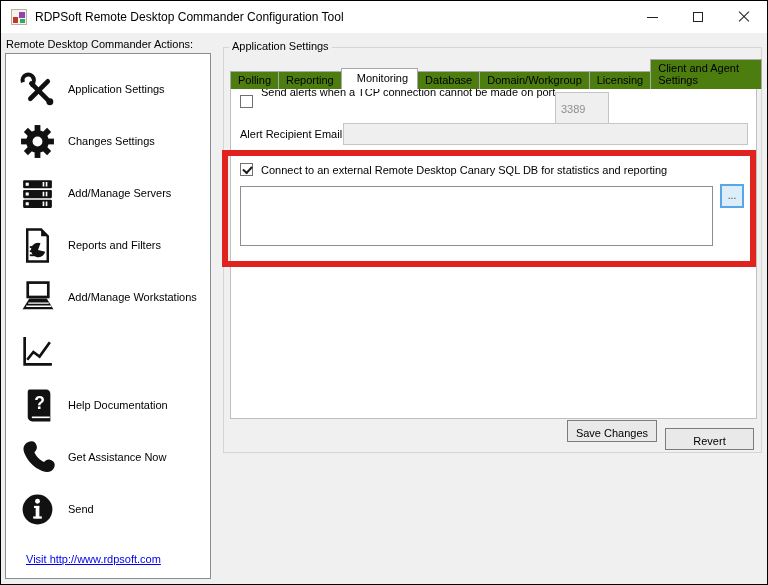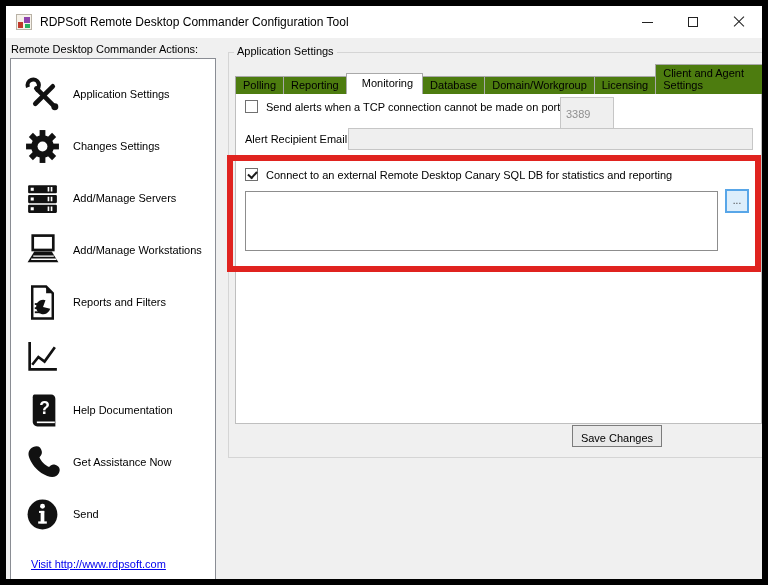--- a/index.html
+++ b/index.html
@@ -1,19 +1,19 @@
 <!DOCTYPE html>
 <html><head>
 <meta charset="utf-8">
 <style>
   * { margin:0; padding:0; box-sizing:border-box; }
   html,body { width:768px; height:585px; }
   body { font-family:"Liberation Sans", sans-serif; font-size:11px; color:#000; background:#f0f0f0; }
 
-  .window { position:relative; width:768px; height:585px; background:#f0f0f0; border:6px solid #000000; overflow:hidden; }
+  .window { position:relative; width:768px; height:585px; background:#f0f0f0; border:1px solid #000000; overflow:hidden; }
 
   
   .titlebar { position:absolute; left:0; top:0; width:100%; height:32px; background:#ffffff; display:flex; align-items:center; }
   .app-icon { width:16px; height:16px; margin:0 8px 0 10px; position:relative; background:#f6f2ea; border:1px solid #b9b2a6; }
   .app-icon .sq1 { position:absolute; left:1px; top:7px; width:5px; height:6px; background:#c0392b; }
   .app-icon .sq2 { position:absolute; left:7px; top:2px; width:6px; height:6px; background:#8e44ad; }
   .app-icon .sq3 { position:absolute; left:8px; top:9px; width:5px; height:4px; background:#27ae60; }
   .title-text { font-size:12px; color:#000; }
   .win-controls { margin-left:auto; display:flex; height:100%; }
   .win-btn { width:46px; height:100%; display:flex; align-items:center; justify-content:center; cursor:default; }
@@ -139,42 +139,42 @@
               <rect x="26" y="25.8" width="1.6" height="4.4"></rect>
             </g>
           </svg>
       </span>
       <span class="item-label">Add/Manage Servers</span>
     </div>
 
     <div class="side-item">
       <span class="icon-cell">
         <svg viewBox="0 0 36 36">
-            <rect x="8.5" y="3.5" width="20" height="14" fill="none" stroke="#111" stroke-width="2.6"></rect>
-            <path d="M3.5 29.5 L10 19 H27 L33.5 29.5 Z" fill="#111"></path>
-            <path d="M9 23.5 H29 M7 26.5 H31.5" stroke="#fff" stroke-width="1.3" fill="none"></path>
-          </svg>
-      </span>
-      <span class="item-label">Add/Manage Workstations</span>
-    </div>
-
-    <div class="side-item">
-      <span class="icon-cell">
-        <svg viewBox="0 0 36 36">
             <path d="M8 2.5 h13.5 l6.5 6.5 v24.5 h-20 z" fill="#fff" stroke="#111" stroke-width="2.4"></path>
             <path d="M21.5 2.5 l6.5 6.5 h-6.5 z" fill="#111"></path>
             <path d="M25.5 24 a7 7 0 1 1 -4.6 -8.3 l-2.4 6.6 z" fill="#111"></path>
             <g stroke="#111" stroke-width="1.8">
               <path d="M10.5 19.5 h6"></path>
               <path d="M10.5 23.5 h5"></path>
               <path d="M10.5 27.5 h5"></path>
             </g>
           </svg>
       </span>
       <span class="item-label">Reports and Filters</span>
+    </div>
+
+    <div class="side-item">
+      <span class="icon-cell">
+        <svg viewBox="0 0 36 36">
+            <rect x="8.5" y="3.5" width="20" height="14" fill="none" stroke="#111" stroke-width="2.6"></rect>
+            <path d="M3.5 29.5 L10 19 H27 L33.5 29.5 Z" fill="#111"></path>
+            <path d="M9 23.5 H29 M7 26.5 H31.5" stroke="#fff" stroke-width="1.3" fill="none"></path>
+          </svg>
+      </span>
+      <span class="item-label">Add/Manage Workstations</span>
     </div>
 
     <div class="side-item" style="height:56px">
       <span class="icon-cell">
         <svg viewBox="0 0 36 36">
             <path d="M5.5 4 V30.5 H32" stroke="#111" stroke-width="2.6" fill="none"></path>
             <polyline points="8,26 14,18.5 20,23 30,9" stroke="#111" stroke-width="2.6" fill="none"></polyline>
           </svg>
       </span>
     </div>
@@ -223,31 +223,32 @@
       <div class="tab">Reporting</div>
       <div class="tab active">Monitoring</div>
       <div class="tab">Database</div>
       <div class="tab">Domain/Workgroup</div>
       <div class="tab">Licensing</div>
       <div class="tab">Client and Agent Settings</div>
     </div>
 
     <div class="tab-page">
       <span class="checkbox" style="left:9px; top:16px;"></span>
-      <span class="cb-label" style="left:30px; top:17px;">Send alerts when a TCP connection cannot be made on port</span>
+      <span class="cb-label" style="left:30px; top:7px;">Send alerts when a TCP connection cannot be made on port</span>
       <input class="tb port-box" readonly="" value="3389" style="">
 
       <span class="cb-label" style="left:9px; top:49px;">Alert Recipient Email Addresses:</span>
       <input class="tb email-box" readonly="" value="" style="">
 
       <span class="checkbox checked" style="left:9px; top:84px;"></span>
       <span class="cb-label" style="left:30px; top:85px;">Connect to an external Remote Desktop Canary SQL DB for statistics and reporting</span>
 
       <textarea class="db-textarea" style=""></textarea>
       <button class="dots-button">...</button>
     </div>
 
     <button class="btn btn-save">Save Changes</button>
+    <button class="btn btn-revert">Revert</button>
   </div>
 
   <div class="annotation-rect"></div>
 
 </div>
 
 </body></html>

